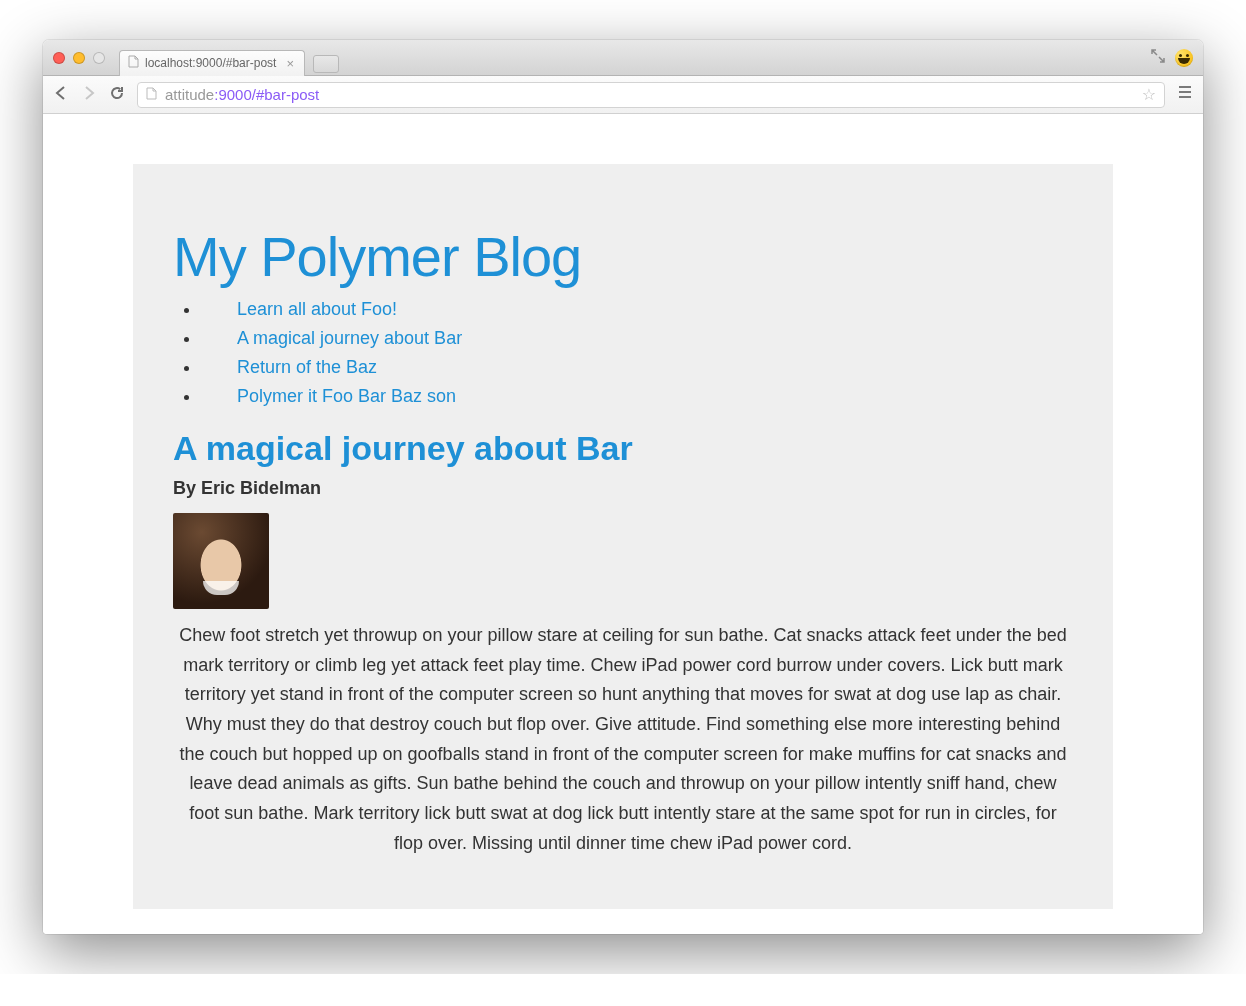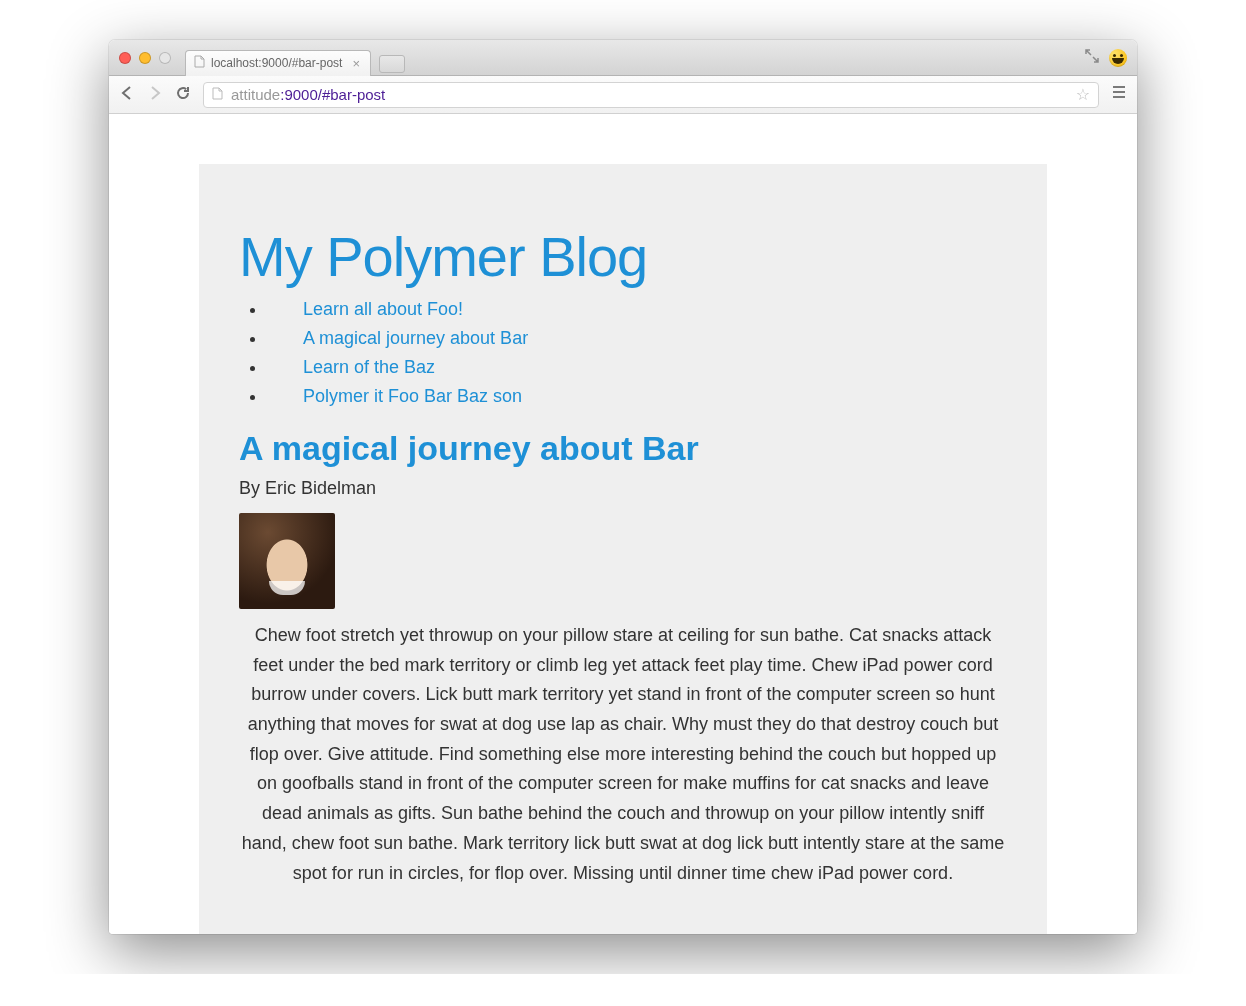--- a/index.html
+++ b/index.html
@@ -3,21 +3,21 @@
 <meta charset="utf-8">
 <style>
   * { box-sizing: border-box; }
   body {
     margin: 0;
     padding: 40px;
     background: #fff;
     font-family: "Helvetica Neue", Helvetica, Arial, sans-serif;
   }
   .window {
-    width: 1028px;
+    width: 1160px;
     margin: 0 auto;
     border-radius: 6px 6px 4px 4px;
     box-shadow: 0 18px 60px rgba(0,0,0,0.45), 0 0 0 1px rgba(0,0,0,0.08);
     overflow: hidden;
     background: #fff;
   }
   
   .titlebar {
     height: 36px;
     background: linear-gradient(#e8e8e8, #d3d3d3);
@@ -70,21 +70,21 @@
   .nav-ico{ color:#8a8a8a; font-size:17px; line-height:1;}
   .nav-ico.disabled{ color:#c7c7c7; }
   .omnibox{
     flex:1; height:26px; background:#fff;
     border:1px solid #d3d3d3; border-radius:4px;
     display:flex; align-items:center; padding:0 8px; gap:8px;
     font-size:15px; color:#333;
   }
   .omnibox .file-outline{ color:#bbb; font-size:14px;}
   .omnibox .host{color:#999;}
-  .omnibox .path{color:#4c1d95;}
+  .omnibox .path{color:#8b5cf6;}
   .star{ color:#bdbdbd; font-size:16px; margin-left:auto;}
   .menu-ico{ color:#7a7a7a; font-size:18px;}
   
   .viewport{
     height: 820px;
     overflow-y: scroll;
     background:#fff;
   }
   .viewport::-webkit-scrollbar{width:14px;}
   .viewport::-webkit-scrollbar-track{background:#f4f4f4;}
@@ -108,21 +108,21 @@
     font-size:34px; font-weight:700; color:#333;
     margin:0 0 12px 0;
   }
   ul.post-list{ margin:0 0 18px 0; padding-left:28px;}
   ul.post-list li{ font-size:18px; color:#333; padding:4px 0;}
   ul.post-list li a{ color:#1E90D6; text-decoration:none;margin-left:36px;}
   .post-title{
     color:#1E90D6; font-size:34px; font-weight:700;
     margin: 6px 0 10px 0;
   }
-  .byline{ font-size:18px; color:#333; margin:0 0 14px 0;}
+  .byline{ font-size:18px; color:#333; margin:0 0 14px 0;font-weight:bold;}
   .avatar{
     width:96px; height:96px; border-radius:2px;
     margin-bottom:12px;
     background:
       radial-gradient(ellipse 40px 50px at 48px 52px, #e8c8a8 0%, #e8c8a8 50%, transparent 52%),
       radial-gradient(circle at 30% 20%, #6b4a32, #2c1a10 70%);
     position:relative; overflow:hidden;
   }
   .avatar::after{
     content:""; position:absolute; left:30px; top:68px; width:36px; height:14px;
@@ -197,21 +197,21 @@
     </span>
   </div>
 
   <div class="viewport">
     <div class="page-wrap">
       <div class="card">
         <h1 class="blog-title">My Polymer Blog</h1>
         <ul class="post-list">
           <li><a href="#">Learn all about Foo!</a></li>
           <li><a href="#">A magical journey about Bar</a></li>
-          <li><a href="#">Learn of the Baz</a></li>
+          <li><a href="#">Return of the Baz</a></li>
           <li><a href="#">Polymer it Foo Bar Baz son</a></li>
         </ul>
         <h2 class="post-title">A magical journey about Bar</h2>
         <p class="byline">By Eric Bidelman</p>
         <div class="avatar"></div>
         <div class="body-text">Chew foot stretch yet throwup on your pillow stare at ceiling for sun bathe. Cat snacks attack feet under the bed mark territory or climb leg yet attack feet play time. Chew iPad power cord burrow under covers. Lick butt mark territory yet stand in front of the computer screen so hunt anything that moves for swat at dog use lap as chair. Why must they do that destroy couch but flop over. Give attitude. Find something else more interesting behind the couch but hopped up on goofballs stand in front of the computer screen for make muffins for cat snacks and leave dead animals as gifts. Sun bathe behind the couch and throwup on your pillow intently sniff hand, chew foot sun bathe. Mark territory lick butt swat at dog lick butt intently stare at the same spot for run in circles, for flop over. Missing until dinner time chew iPad power cord.</div>
       </div>
     </div>
   </div>
 

